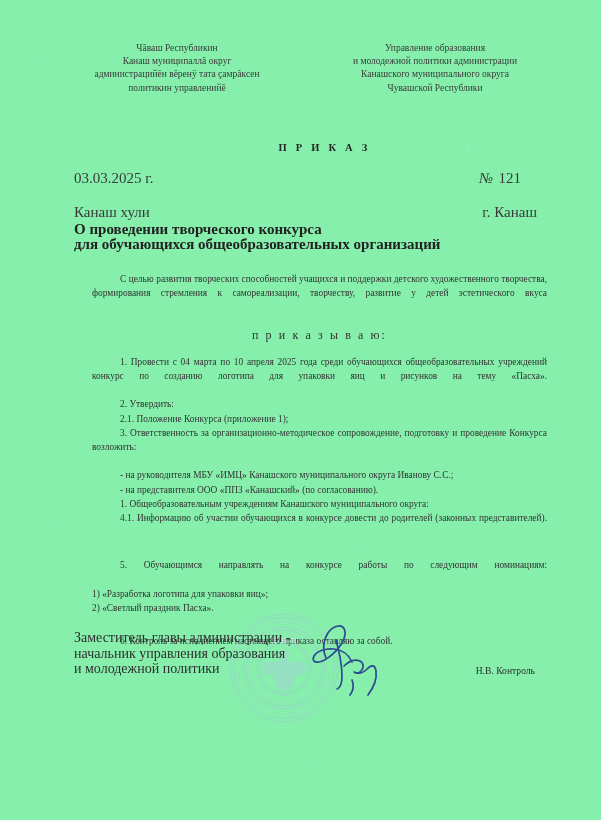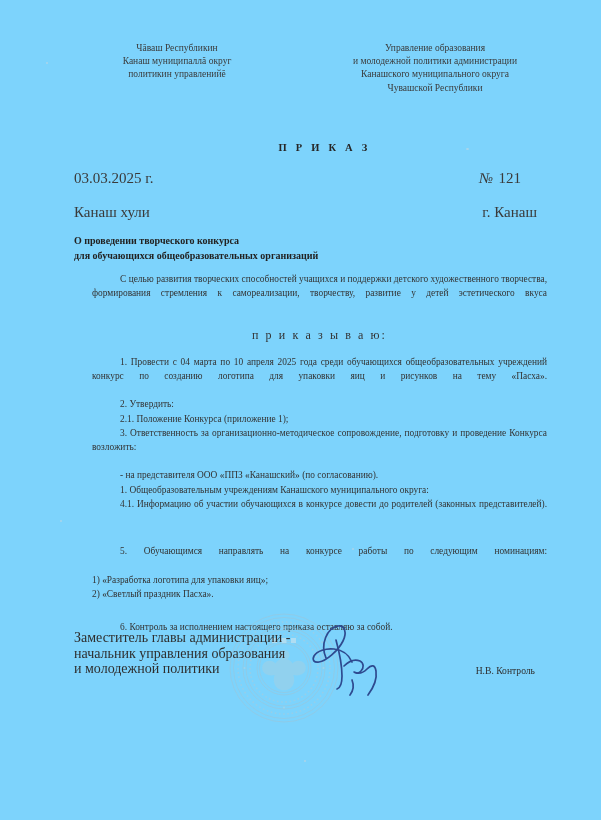--- a/index.html
+++ b/index.html
@@ -14,21 +14,21 @@
     position: relative;
     overflow: hidden;
     font-family: "Liberation Serif", "DejaVu Serif", serif;
     color: #2b2b2b;
     -webkit-font-smoothing: antialiased;
   }
 
   .page {
     position: absolute;
     inset: 0;
-    background: #7dd3fc;
+    background: #86efac;
   }
 
   
   .header {
     position: absolute;
     top: 42px;
     left: 52px;
     right: 42px;
     display: flex;
     justify-content: space-between;
@@ -70,24 +70,24 @@
   }
   .meta-row.row-date { top: 170px; }
   .meta-row.row-city { top: 204px; }
   .meta-num { padding-right: 38px; }
   .meta-num .num-sign { font-style: italic; margin-right: 5px; }
   .meta-city-right { padding-right: 22px; }
 
   
   .subject {
     position: absolute;
-    top: 234px;
+    top: 222px;
     left: 74px;
     width: 400px;
-    font-size: 10px;
+    font-size: 15px;
     font-weight: bold;
     line-height: 14.5px;
     color: #222;
   }
 
   
   .body-area {
     position: absolute;
     top: 272px;
     left: 92px;
@@ -177,20 +177,21 @@
 </head>
 <body>
 
 <div class="page">
 
   <div class="header">
 
     <div class="header-block header-left">
       <div>Чăваш Республикин</div>
       <div>Канаш муниципаллă округ</div>
+      <div>администрацийĕн вĕренÿ тата çамрăксен</div>
       <div>политикин управленийĕ</div>
     </div>
 
     <div class="header-block header-right">
       <div>Управление образования</div>
       <div>и молодежной политики  администрации</div>
       <div>Канашского муниципального округа</div>
       <div>Чувашской Республики</div>
     </div>
 
@@ -222,20 +223,21 @@
     <div class="gap-md"></div>
 
     <p class="prikazyvayu">п р и к а з ы в а ю:</p>
 
     <div class="gap-md"></div>
 
     <p class="p indent spread">1. Провести с 04 марта по 10 апреля 2025 года среди обучающихся общеобразовательных учреждений конкурс по созданию логотипа  для упаковки яиц и рисунков на тему «Пасха».</p>
     <p class="p indent">2. Утвердить:</p>
     <p class="p indent">2.1. Положение Конкурса (приложение 1);</p>
     <p class="p indent spread">3. Ответственность за организационно-методическое сопровождение, подготовку и проведение Конкурса возложить:</p>
+    <p class="p indent">- на руководителя МБУ «ИМЦ» Канашского муниципального округа Иванову С.С.;</p>
     <p class="p indent">- на представителя ООО «ППЗ «Канашский» (по согласованию).</p>
     <p class="p indent">1. Общеобразовательным учреждениям Канашского муниципального округа:</p>
     <p class="p indent spread">4.1. Информацию об участии обучающихся в конкурсе довести до родителей (законных представителей).</p>
 
     <div class="gap-lg"></div>
 
     <p class="p indent spread">5. Обучающимся направлять на конкурсе работы по следующим номинациям:</p>
     <p class="p">1) «Разработка логотипа для упаковки яиц»;</p>
     <p class="p">2) «Светлый праздник Пасха».</p>
 

